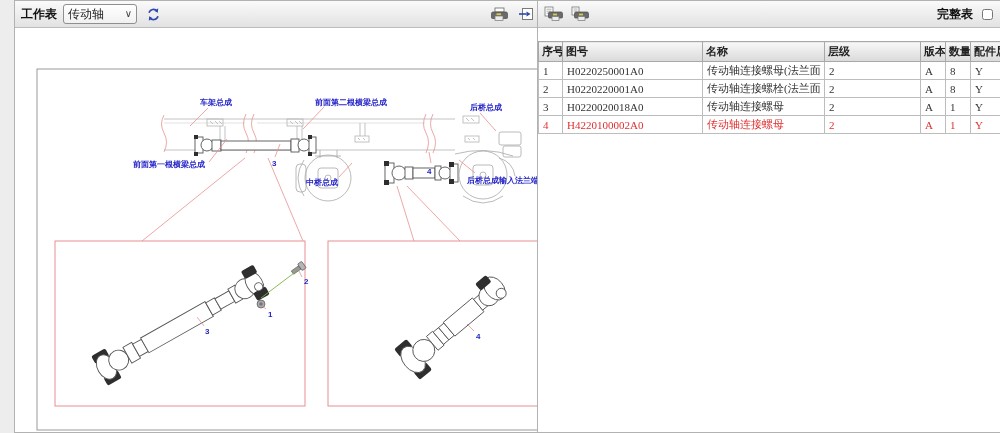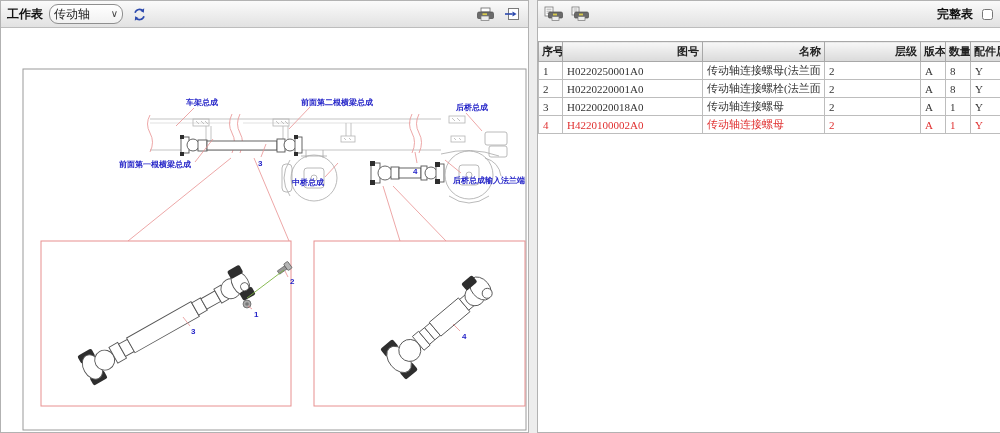--- a/index.html
+++ b/index.html
@@ -1,24 +1,24 @@
 <!DOCTYPE html>
 <html style="--label-blue: #2424c8; --leader-red: #e89090; --highlight-red: #e03030;"><head>
 <meta charset="utf-8">
 <style>
   html,body{margin:0;padding:0;background:#ededed;font-family:"Liberation Sans","DejaVu Sans",sans-serif;}
   .app{position:relative;width:1000px;height:433px;overflow:hidden;background:#ededed;}
   .panel{position:absolute;top:0;height:433px;background:#fff;border:1px solid #b2b2b2;box-sizing:border-box;}
-  .panel-left{left:0;width:529px;}
+  .panel-left{left:14px;width:529px;}
   .panel-right{left:537px;width:465px;border-right:none;overflow:hidden;}
   .toolbar{height:26px;display:flex;align-items:center;gap:6px;padding:0 6px;
            background:linear-gradient(#fafafa,#e2e2e2);border-bottom:1px solid #bdbdbd;}
   .tb-title{font-size:12px;font-weight:bold;color:#111;white-space:nowrap;}
   .dropdown{display:flex;align-items:center;justify-content:space-between;width:64px;height:18px;
-            background:linear-gradient(#ffffff,#f1f1f1);border:1px solid #8f8f8f;border-radius:9px;
+            background:linear-gradient(#ffffff,#f1f1f1);border:1px solid #8f8f8f;border-radius:3px;
             font-size:12px;color:#222;padding:0 4px;cursor:default;}
   .dropdown .chev{font-size:10px;color:#444;line-height:1;}
   .tb-spacer{flex:1;}
   .tb-icon{display:flex;align-items:center;justify-content:center;width:20px;height:20px;cursor:pointer;}
   .checkbox{width:11px;height:11px;border:1px solid #8a8a8a;background:#fff;margin-left:3px;}
   .panel-body{position:relative;width:100%;height:345px;}
   svg text{font-family:"Liberation Sans","DejaVu Sans",sans-serif;}
   .lbl{fill:var(--label-blue,#2424c8);font-size:8px;font-weight:bold;}
   .num{fill:var(--label-blue,#2424c8);font-size:8px;font-weight:bold;}
   .leader{stroke:var(--leader-red,#e89090);stroke-width:0.8;fill:none;}
@@ -26,21 +26,21 @@
   .frame{stroke:#9a9a9a;stroke-width:1;fill:none;}
   .chassis{stroke:#b4b4b4;stroke-width:0.8;fill:none;}
   .chassis-lt{stroke:#cfcfcf;stroke-width:0.6;fill:none;}
   .dark{stroke:#555;stroke-width:0.9;fill:#fff;}
   .darkfill{fill:#2e2e2e;stroke:none;}
   .axle{stroke:#a8a8a8;stroke-width:0.8;fill:none;}
   .greenline{stroke:#7cb342;stroke-width:0.9;fill:none;}
   .tableWrap{position:absolute;top:40px;left:0;}
   table.parts{border-collapse:collapse;table-layout:fixed;width:482px;background:#fff;}
   table.parts th{background:linear-gradient(#f7f7f7,#dadada);border:1px solid #a8a8a8;
-      font-size:11px;font-weight:bold;color:#222;padding:2px 3px;height:14px;text-align:right;
+      font-size:11px;font-weight:bold;color:#222;padding:2px 3px;height:14px;text-align:left;
       white-space:nowrap;overflow:hidden;}
   table.parts td{border:1px solid #bdbdbd;font-size:11px;color:#333;padding:1px 4px;height:15px;
       font-family:"Liberation Serif","DejaVu Serif",serif;white-space:nowrap;overflow:hidden;}
   tr.hl td{color:var(--highlight-red,#e03030);}
 </style>
 </head>
 <body>
 
 <div class="app">
 

